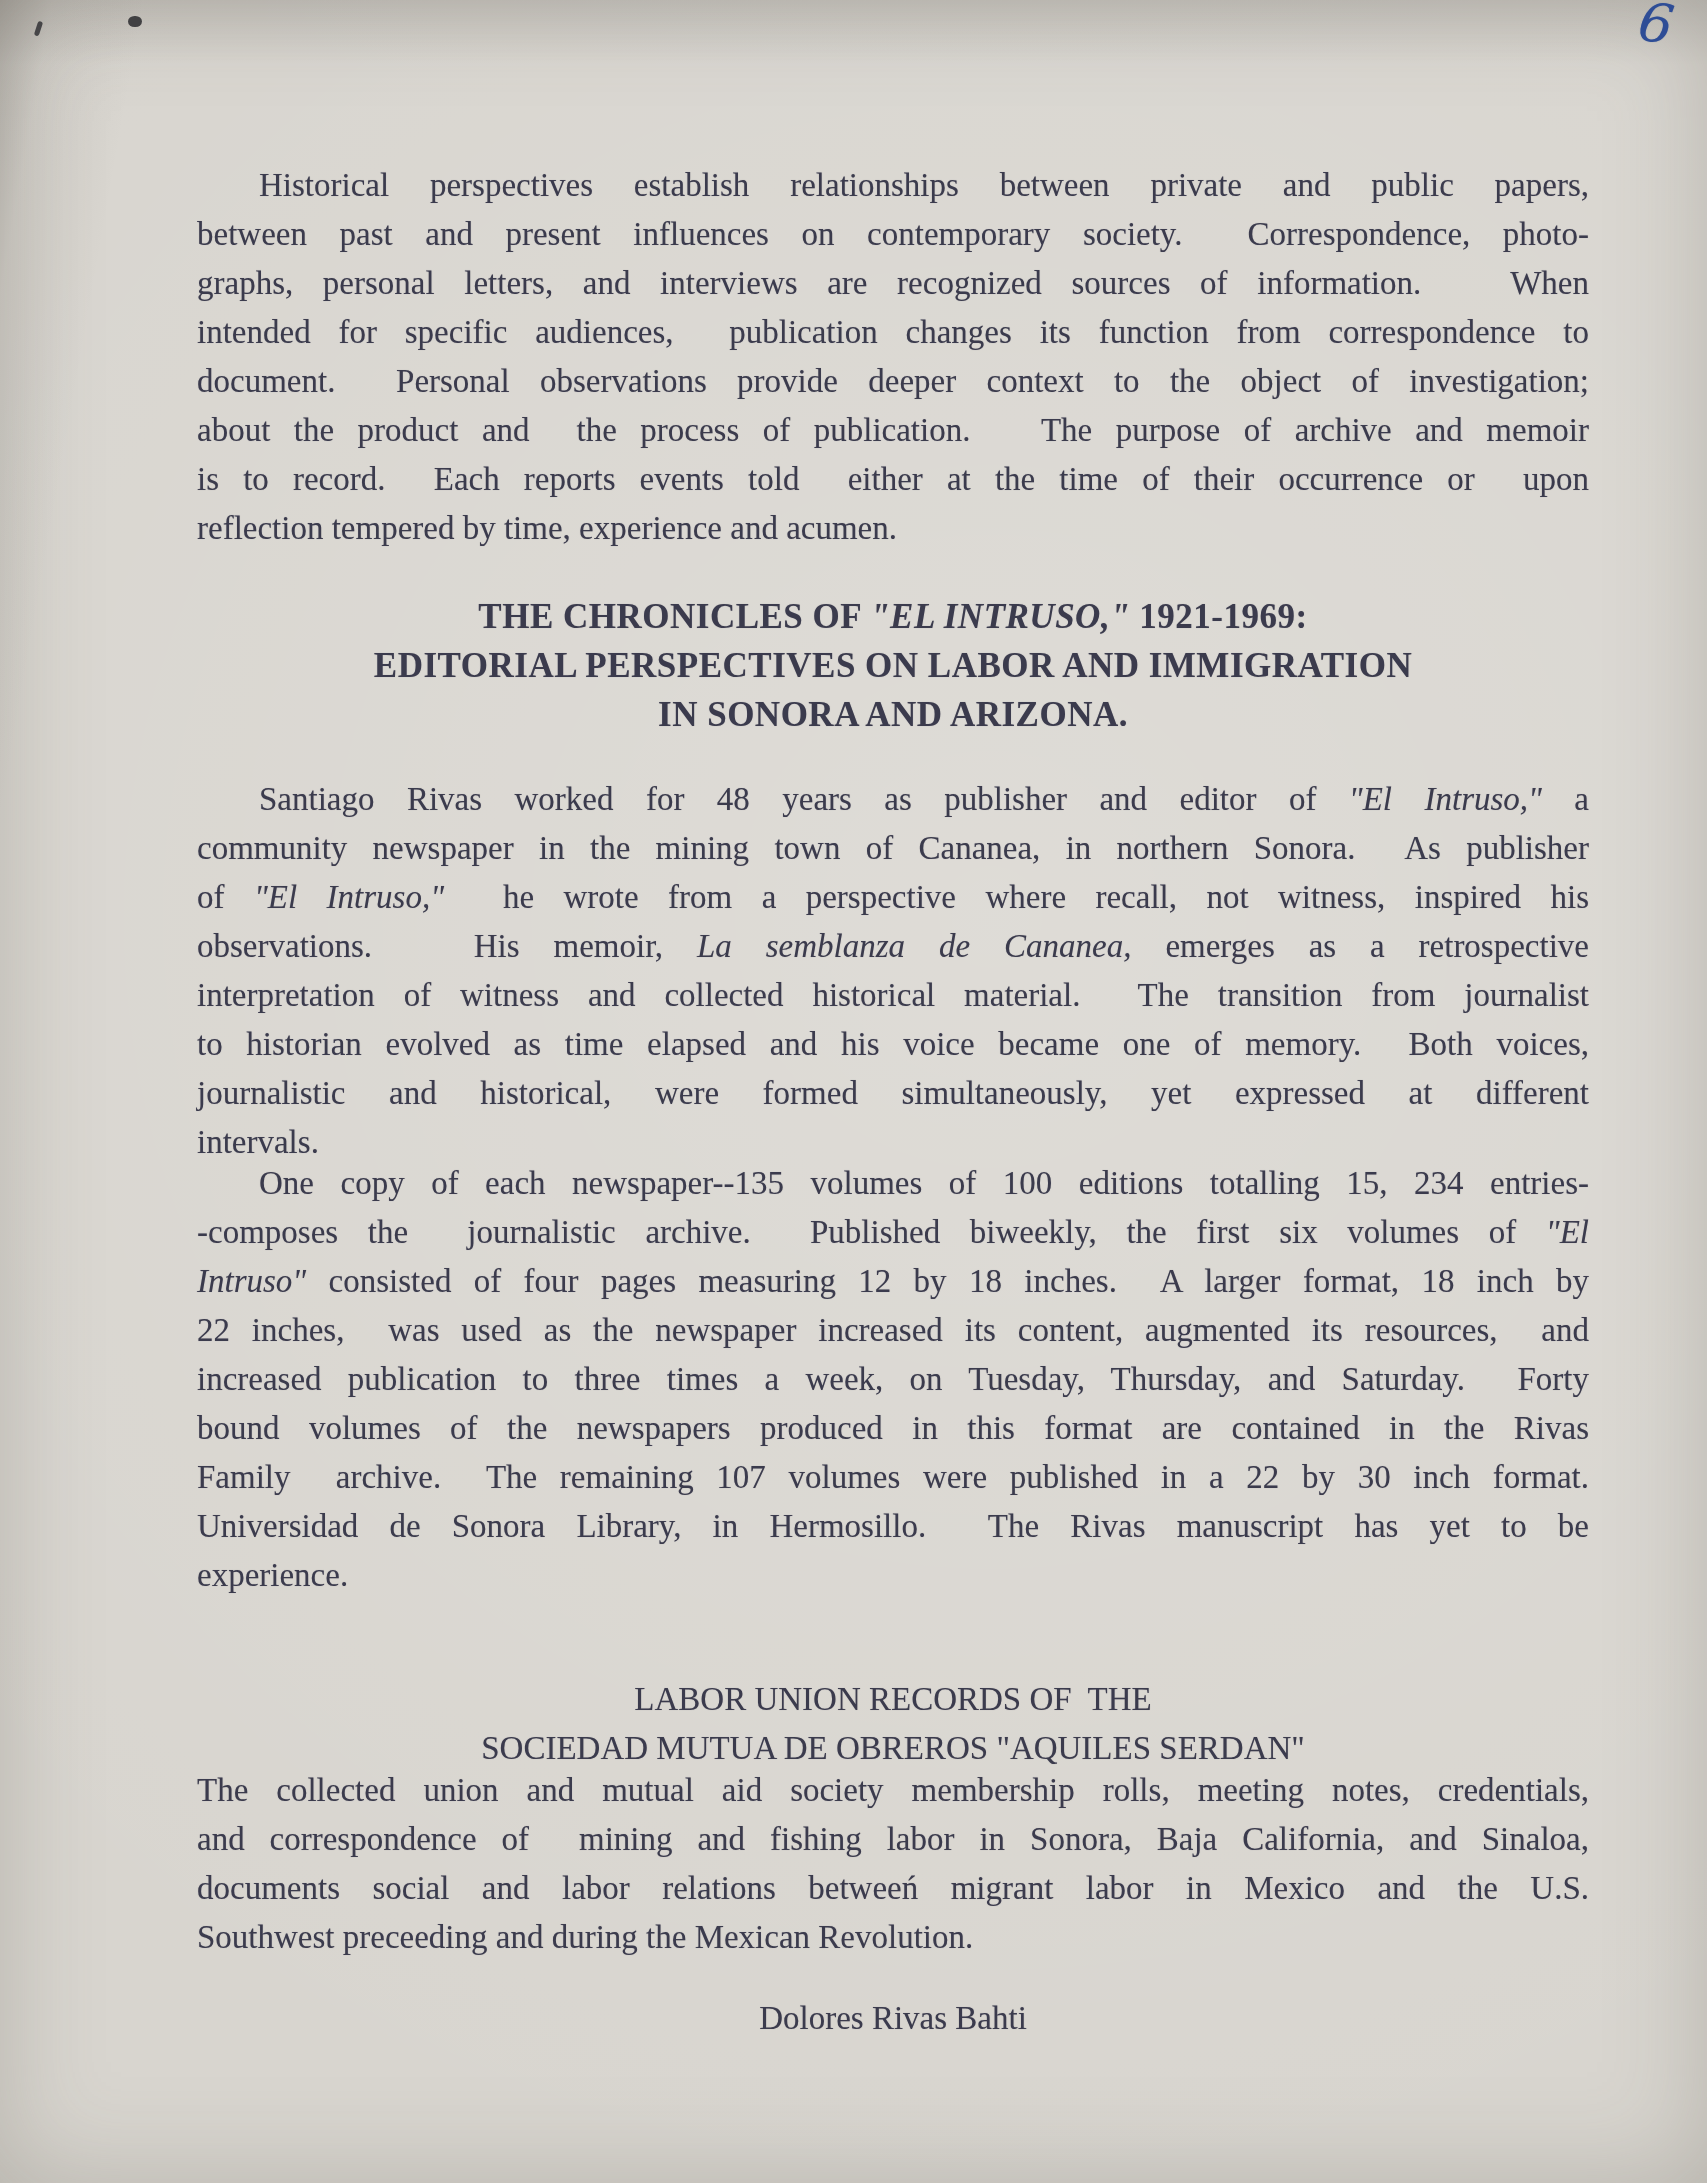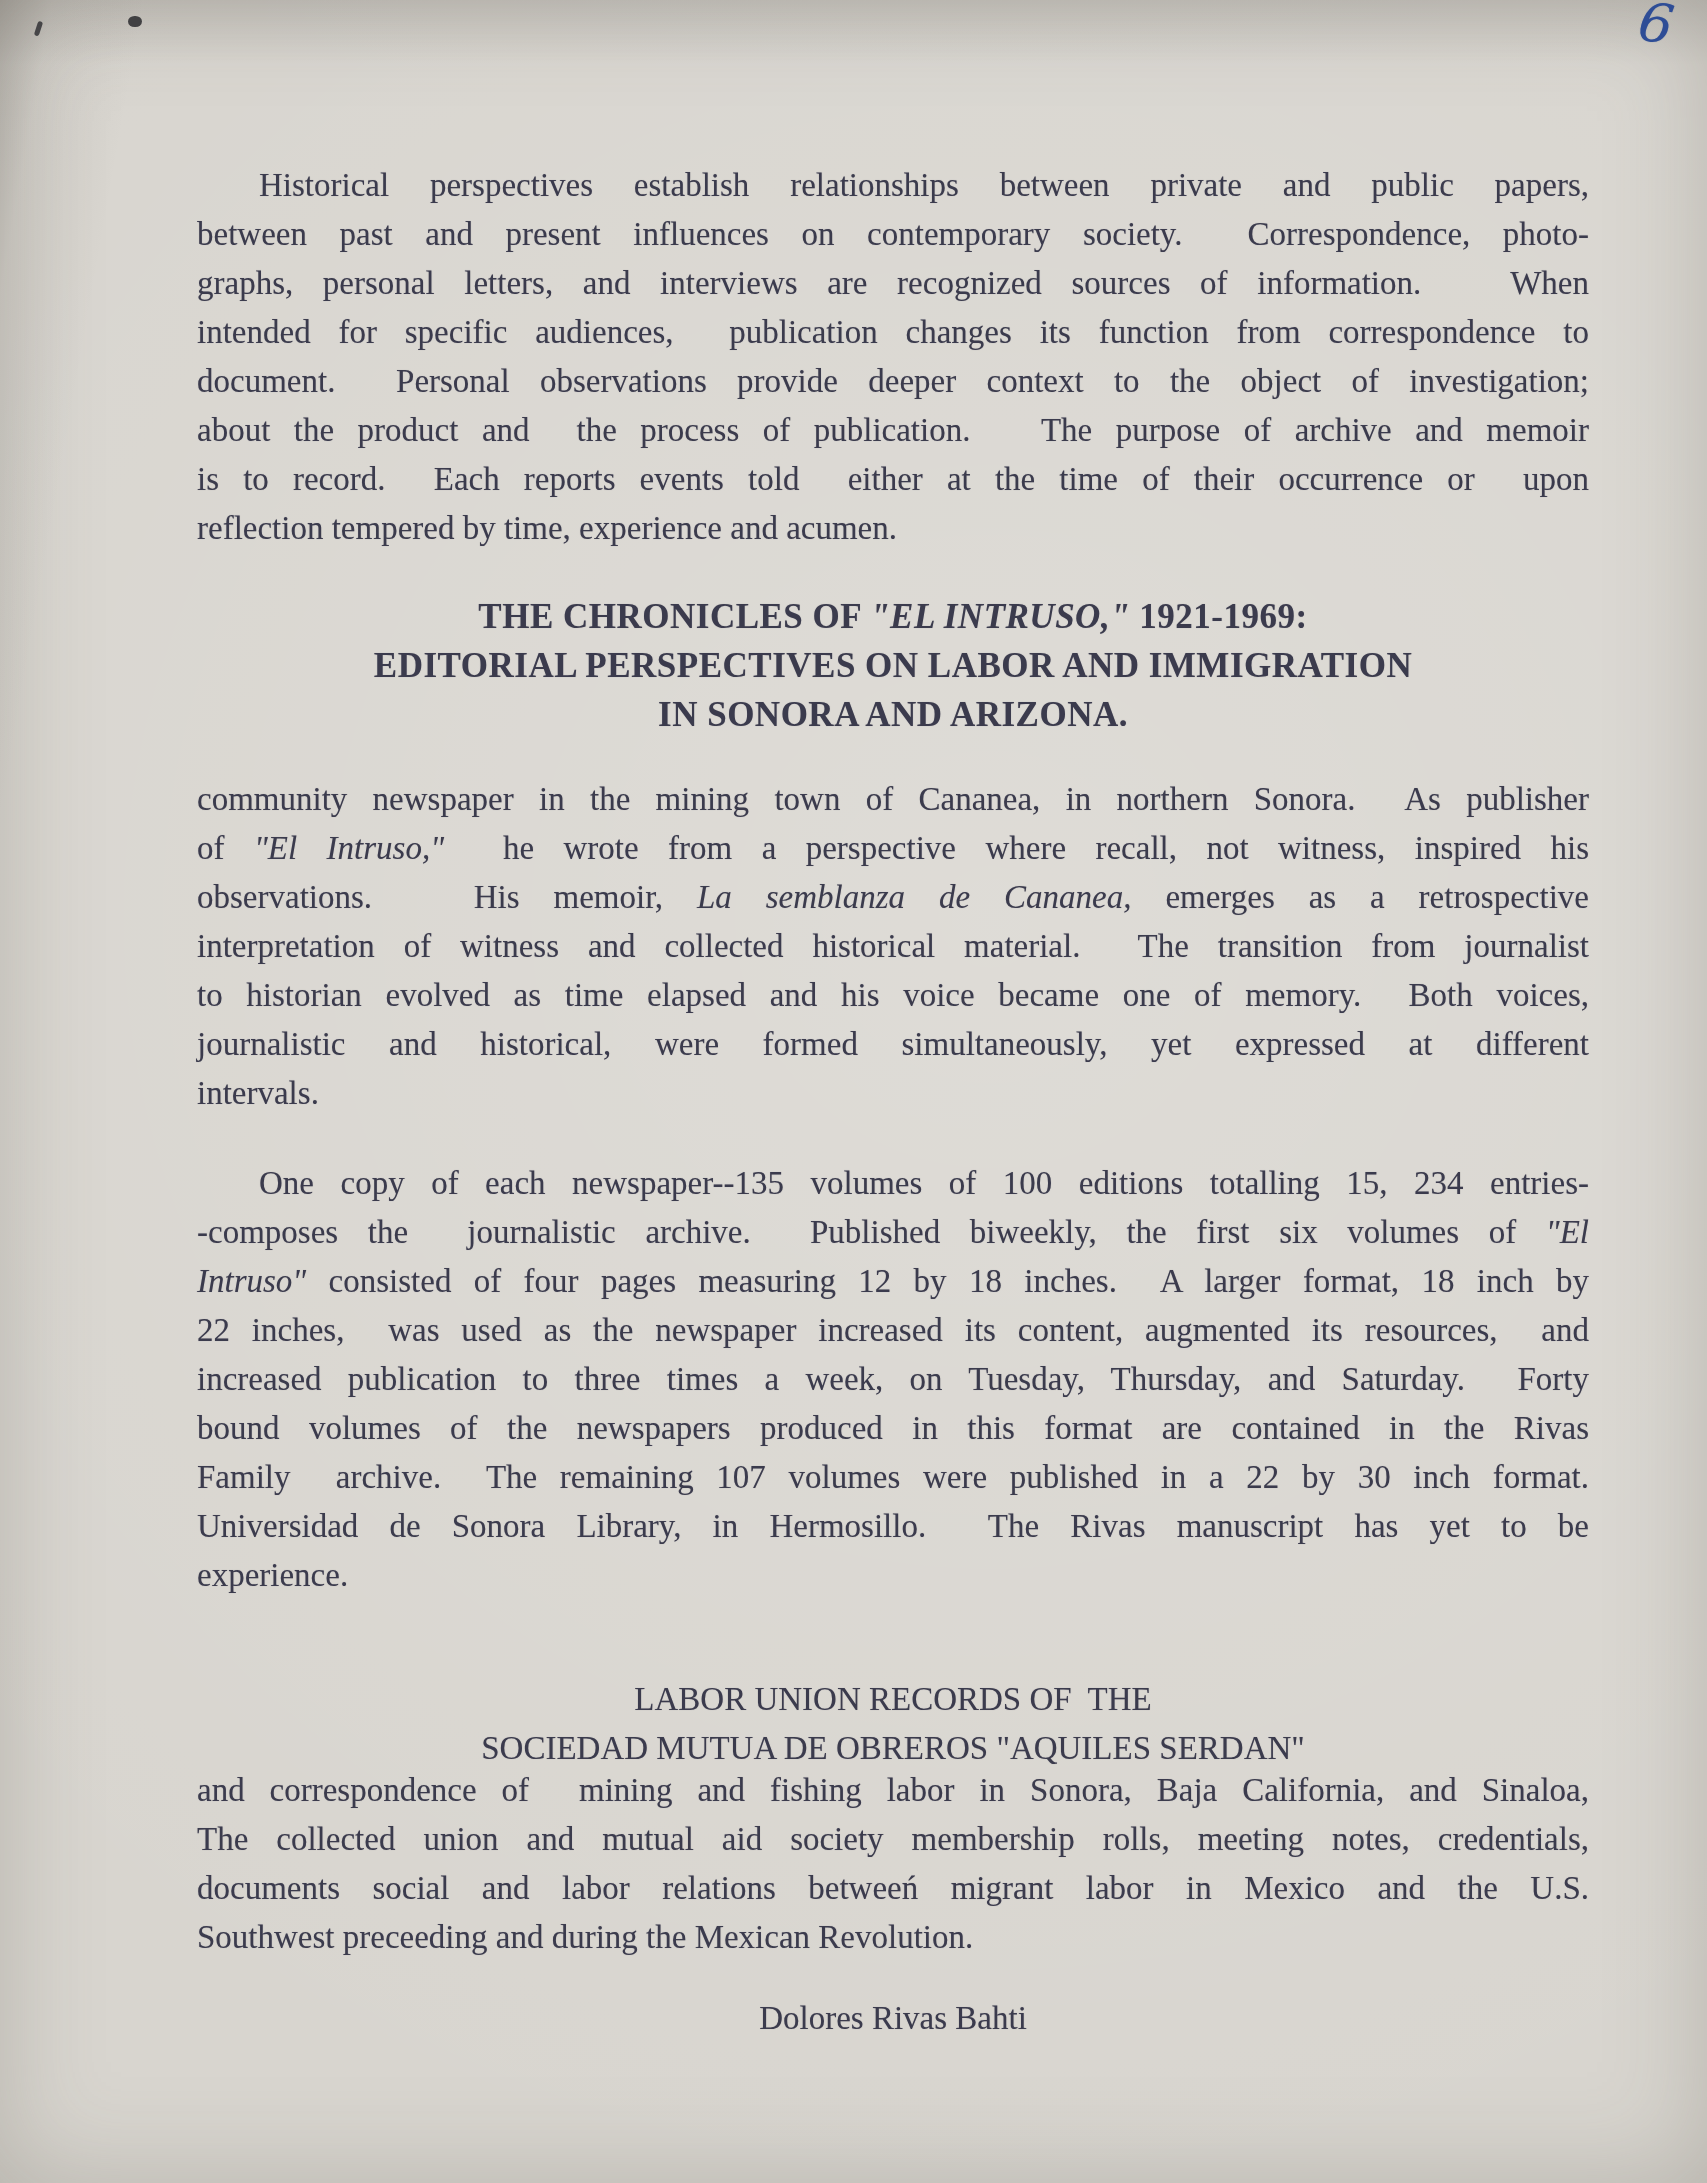--- a/index.html
+++ b/index.html
@@ -64,20 +64,21 @@
       <div class="line last"><span>reflection tempered by time, experience and acumen.</span></div>
     </div>
 
   <div class="block heading" id="h1">
       <div class="line"><span>THE CHRONICLES OF </span><span class="it">"EL INTRUSO,"</span><span> 1921-1969:</span></div>
       <div class="line"><span>EDITORIAL PERSPECTIVES ON LABOR AND IMMIGRATION</span></div>
       <div class="line"><span>IN SONORA AND ARIZONA.</span></div>
     </div>
 
   <div class="block" id="p2">
+      <div class="line indent"><span>Santiago Rivas worked for 48 years as publisher and editor of </span><span class="it">"El Intruso,"</span><span> a</span></div>
       <div class="line"><span>community newspaper in the mining town of Cananea, in northern Sonora.&nbsp; As publisher</span></div>
       <div class="line"><span>of </span><span class="it">"El Intruso,"</span><span>&nbsp; he wrote from a perspective where recall, not witness, inspired his</span></div>
       <div class="line"><span>observations.&nbsp; &nbsp;His memoir, </span><span class="it">La semblanza de Cananea,</span><span> emerges as a retrospective</span></div>
       <div class="line"><span>interpretation of witness and collected historical material.&nbsp; The transition from journalist</span></div>
       <div class="line"><span>to historian evolved as time elapsed and his voice became one of memory.&nbsp; Both voices,</span></div>
       <div class="line"><span>journalistic and historical, were formed simultaneously, yet expressed at different</span></div>
       <div class="line last"><span>intervals.</span></div>
     </div>
 
   <div class="block" id="p3">
@@ -91,22 +92,22 @@
       <div class="line"><span>Universidad de Sonora Library, in Hermosillo.&nbsp; The Rivas manuscript has yet to be</span></div>
       <div class="line last"><span>experience.</span></div>
     </div>
 
   <div class="block heading" id="h2">
       <div class="line"><span>LABOR UNION RECORDS OF&nbsp; THE</span></div>
       <div class="line"><span>SOCIEDAD MUTUA DE OBREROS "AQUILES SERDAN"</span></div>
     </div>
 
   <div class="block" id="p4">
+      <div class="line"><span>The collected union and mutual aid society membership rolls, meeting notes, credentials,</span></div>
       <div class="line"><span>and correspondence of&nbsp; mining and fishing labor in Sonora, Baja California, and Sinaloa,</span></div>
-      <div class="line"><span>The collected union and mutual aid society membership rolls, meeting notes, credentials,</span></div>
       <div class="line"><span>documents social and labor relations betweeń migrant labor in Mexico and the U.S.</span></div>
       <div class="line last"><span>Southwest preceeding and during the Mexican Revolution.</span></div>
     </div>
 
   <div class="block" id="sig">
     <div>Dolores Rivas Bahti</div>
   </div>
 
 </div>
 

